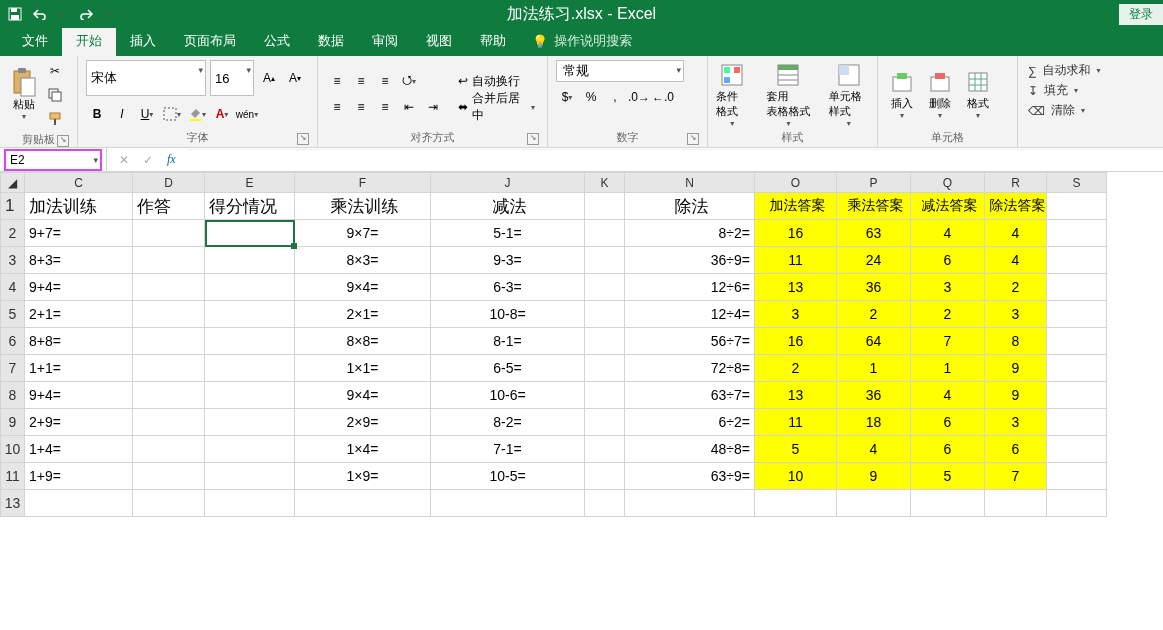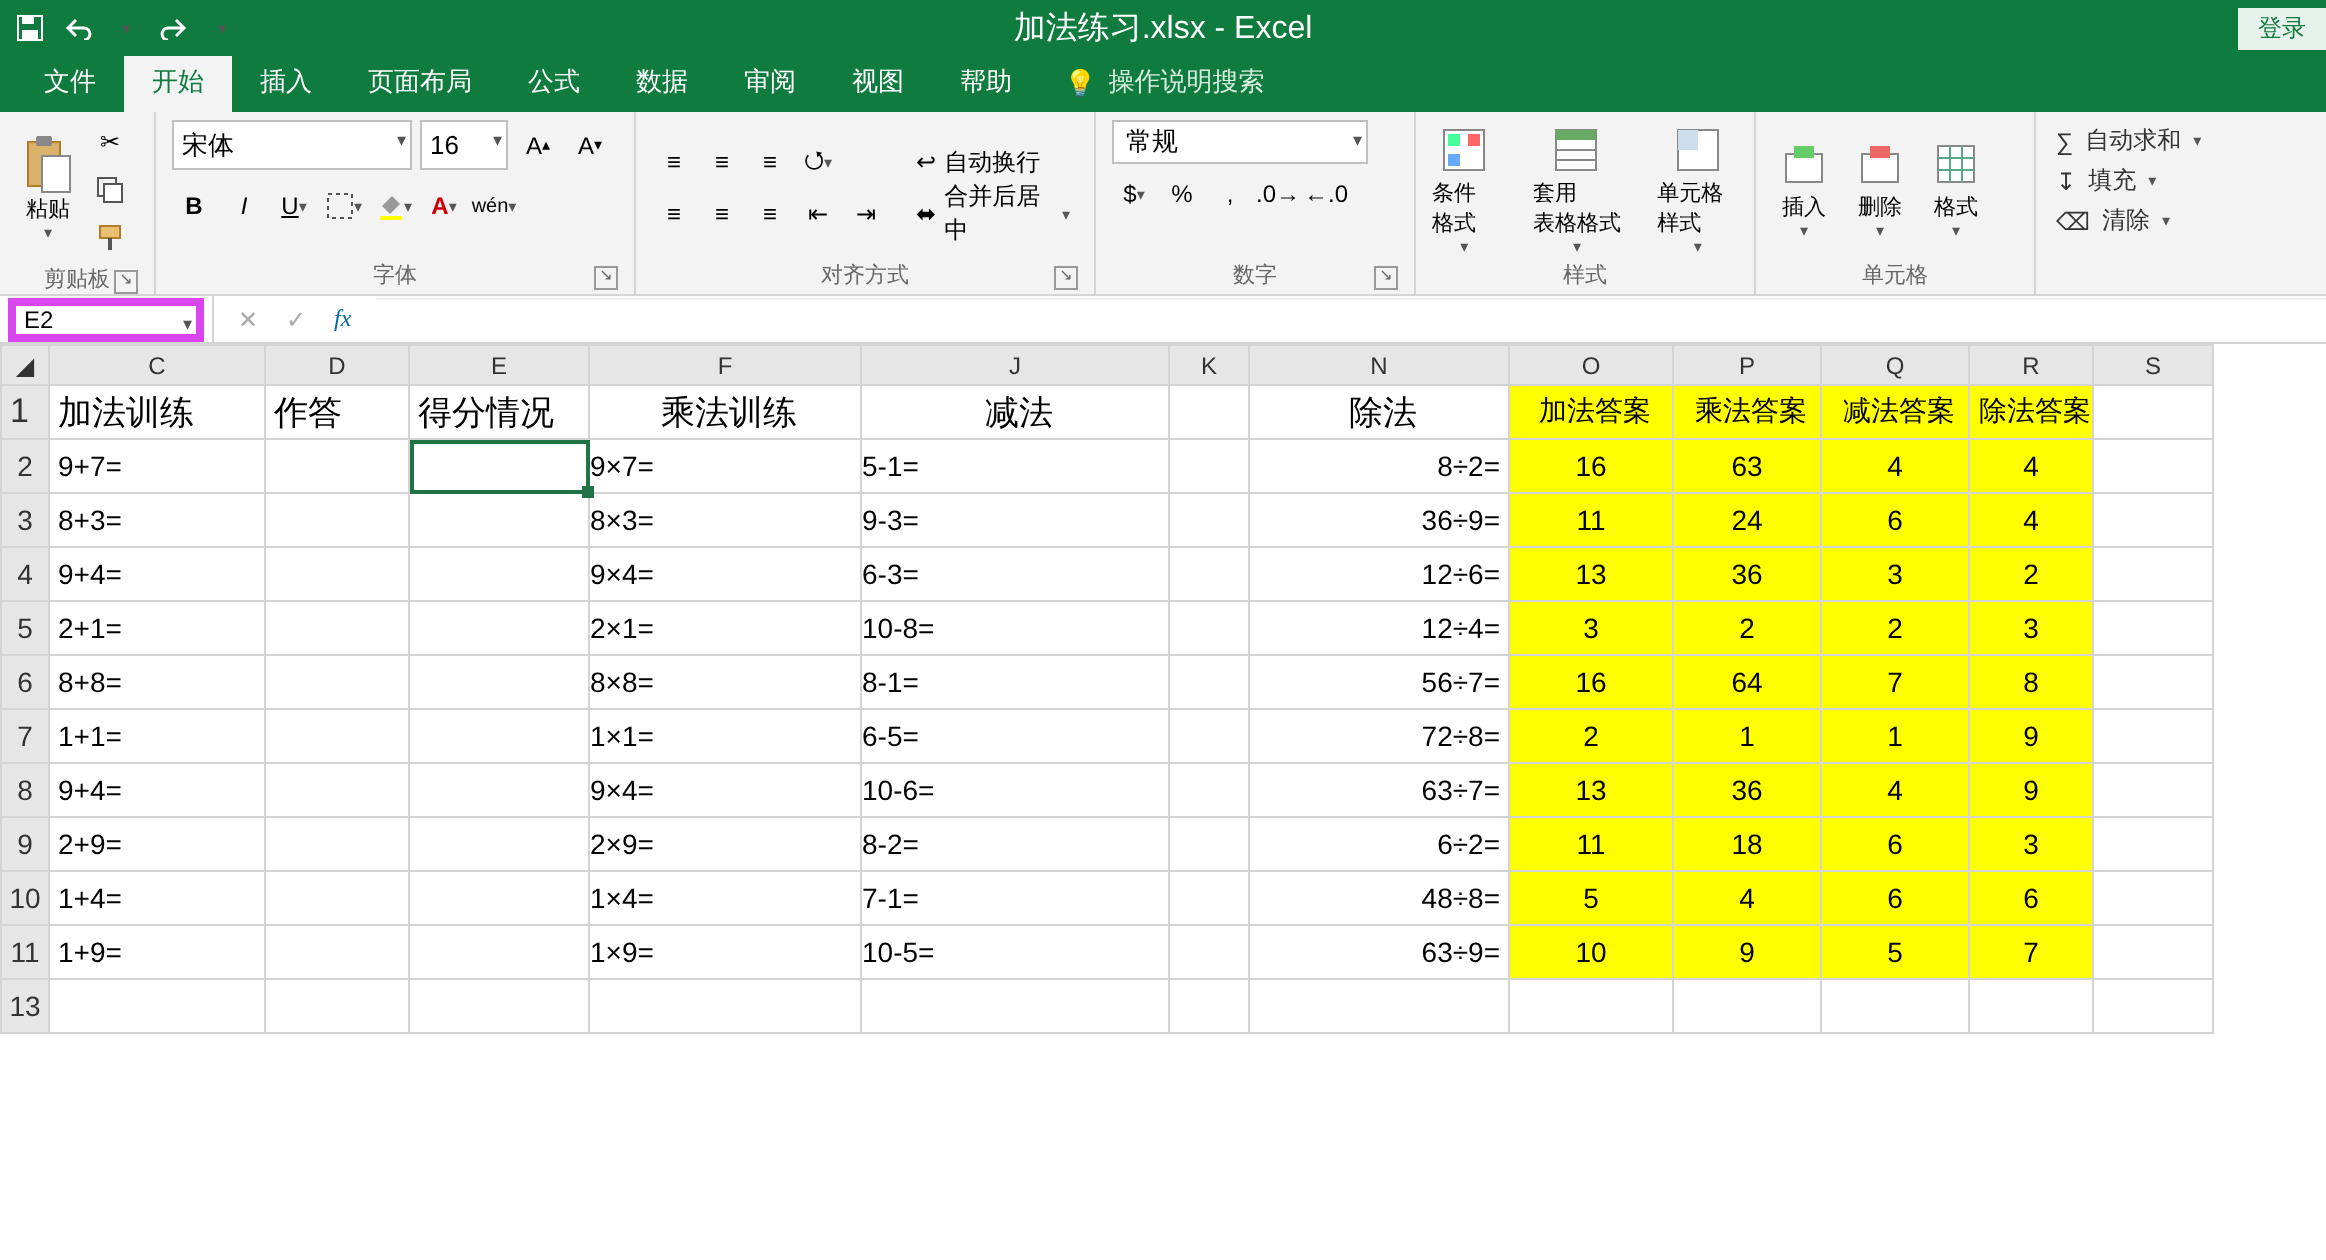--- a/index.html
+++ b/index.html
@@ -26,51 +26,51 @@
   .group-label { text-align: center; font-size: 11px; color: #666; padding: 2px 0; position: relative; }
   .group-dlg { position: absolute; right: 0; bottom: 2px; width: 12px; height: 12px; border: 1px solid #999; font-size: 8px; line-height: 8px; text-align: center; color: #666; }
 
   .btn-col { display: flex; flex-direction: column; align-items: center; gap: 0; min-width: 32px; }
   .btn-col .lbl { font-size: 11px; }
   .ico-lg { width: 28px; height: 28px; display: flex; align-items: center; justify-content: center; }
   .caret { font-size: 8px; color: #555; }
   .vstack { display: flex; flex-direction: column; gap: 0; }
   .hstack { display: flex; align-items: center; gap: 0; }
 
-  .font-box, .size-box { border: 1px solid #c0c0c0; background: #fff; height: 25px; padding: 0 16px 0 4px; font-size: 13px; display: flex; align-items: center; position: relative; text-align: center; }
+  .font-box, .size-box { border: 1px solid #c0c0c0; background: #fff; height: 36px; padding: 0 16px 0 4px; font-size: 13px; display: flex; align-items: center; position: relative; text-align: center; }
   .font-box { width: 120px; } .size-box { width: 44px; }
   .combo-caret { position: absolute; right: 2px; top: 4px; font-size: 9px; color: #555; }
   .btnrow { display: flex; gap: 3px; margin-top: 3px; }
   .btnrow2 { display: flex; gap: 2px; }
   .rbtn { width: 22px; height: 22px; display: flex; align-items: center; justify-content: center; cursor: pointer; border-radius: 2px; }
   .widebtn { min-width: 80px; height: 22px; display: flex; align-items: center; gap: 4px; padding: 0 4px; }
   .number-box { border: 1px solid #c0c0c0; background: #fff; height: 22px; width: 128px; padding: 0 18px 0 6px; font-size: 13px; display: flex; align-items: center; position: relative; }
 
   .edit-group { padding: 6px 10px; display: flex; flex-direction: column; gap: 3px; }
   .edit-item { display: flex; align-items: center; gap: 6px; font-size: 12px; color: #333; cursor: pointer; }
 
   
   .namebar { height: 24px; border-bottom: 1px solid #d4d4d4; display: flex; align-items: center; background: #fff; }
-  .namebox { width: 98px; height: 22px; border: 4px solid #d946ef; margin: 0 4px; padding: 0 18px 0 4px; font-size: 12px; display: flex; align-items: center; position: relative; }
+  .namebox { width: 98px; height: 22px; border: 2px solid #d946ef; margin: 0 4px; padding: 0 18px 0 4px; font-size: 12px; display: flex; align-items: center; position: relative; }
   .fx-btns { display: flex; gap: 2px; padding: 0 6px; border-left: 1px solid #d4d4d4; height: 100%; align-items: center; }
   .fx-label { font-style: italic; font-family: "Times New Roman"; padding: 0 6px; color: #0369a1; }
   .formulabar { flex: 1; height: 22px; border-top: 1px solid #eee; }
 
   
   .grid-area { position: relative; height: 458px; overflow: auto; }
   table.sheet { border-collapse: collapse; table-layout: fixed; }
   .sheet th, .sheet td { border: 1px solid #d4d4d4; height: 27px; font-size: 14px; padding: 0; }
   .sheet thead th { background: #e6e6e6; font-weight: normal; font-size: 12px; text-align: center; height: 20px; color: #333; }
   .rowhdr { background: #e6e6e6; font-size: 12px; text-align: center; width: 24px; color: #333; }
   .corner { background: #e6e6e6; width: 24px; }
   .c-c { width: 108px; } .c-d { width: 72px; } .c-e { width: 90px; } .c-f { width: 136px; } .c-j { width: 154px; } .c-k { width: 40px; } .c-n { width: 130px; } .c-o { width: 82px; } .c-p { width: 74px; } .c-q { width: 74px; } .c-r { width: 62px; } .c-s { width: 60px; }
   .head1 td { font-size: 17px; text-align: left; padding-left: 4px; }
   .head1 td.center, .head1 td.ans { text-align: center; }
   .head1 td.ans { background: #ffff00; font-size: 14px; }
-  td.center { text-align: left; }
+  td.center { text-align: center; }
   td.left { text-align: left; padding-left: 4px; }
   td.right { text-align: right; padding-right: 4px; }
   td.ans { background: #ffff00; text-align: center; }
   .sel { outline: 2px solid #217346; outline-offset: -2px; position: relative; }
   .sel::after { content:""; position:absolute; right:-3px; bottom:-3px; width:6px; height:6px; background:#217346; }
 
 </style>
 </head>
 <body>
 

